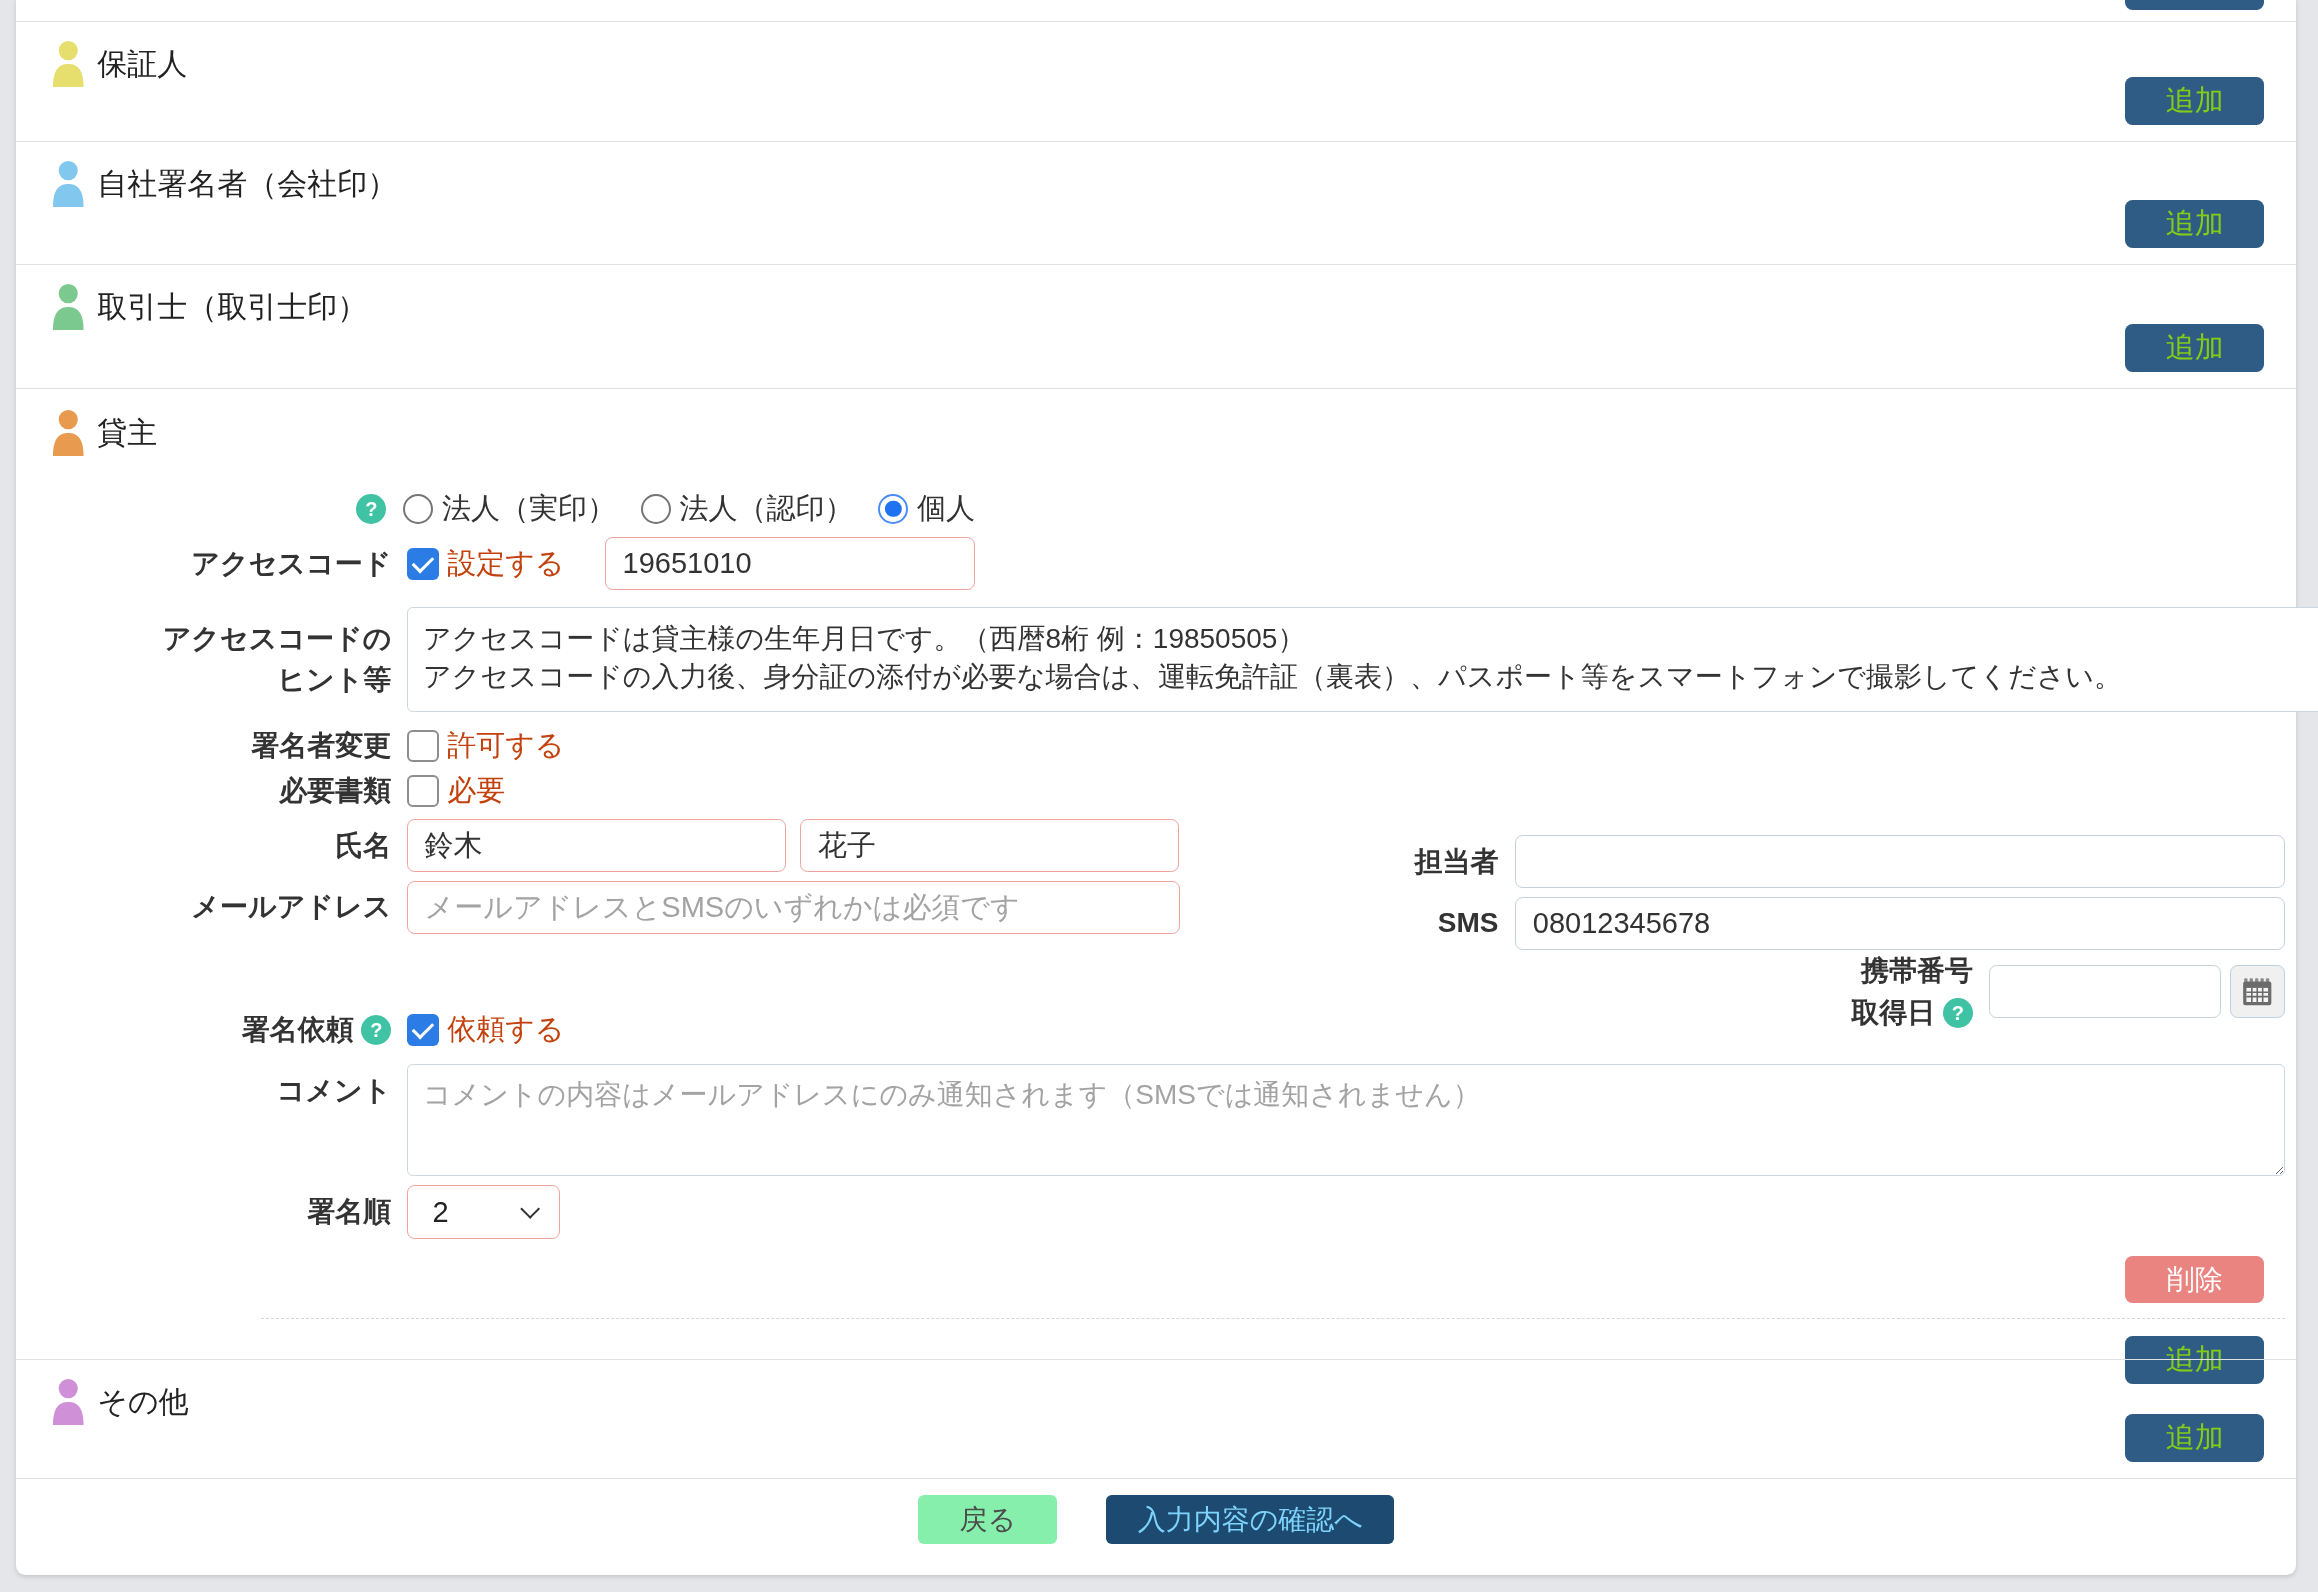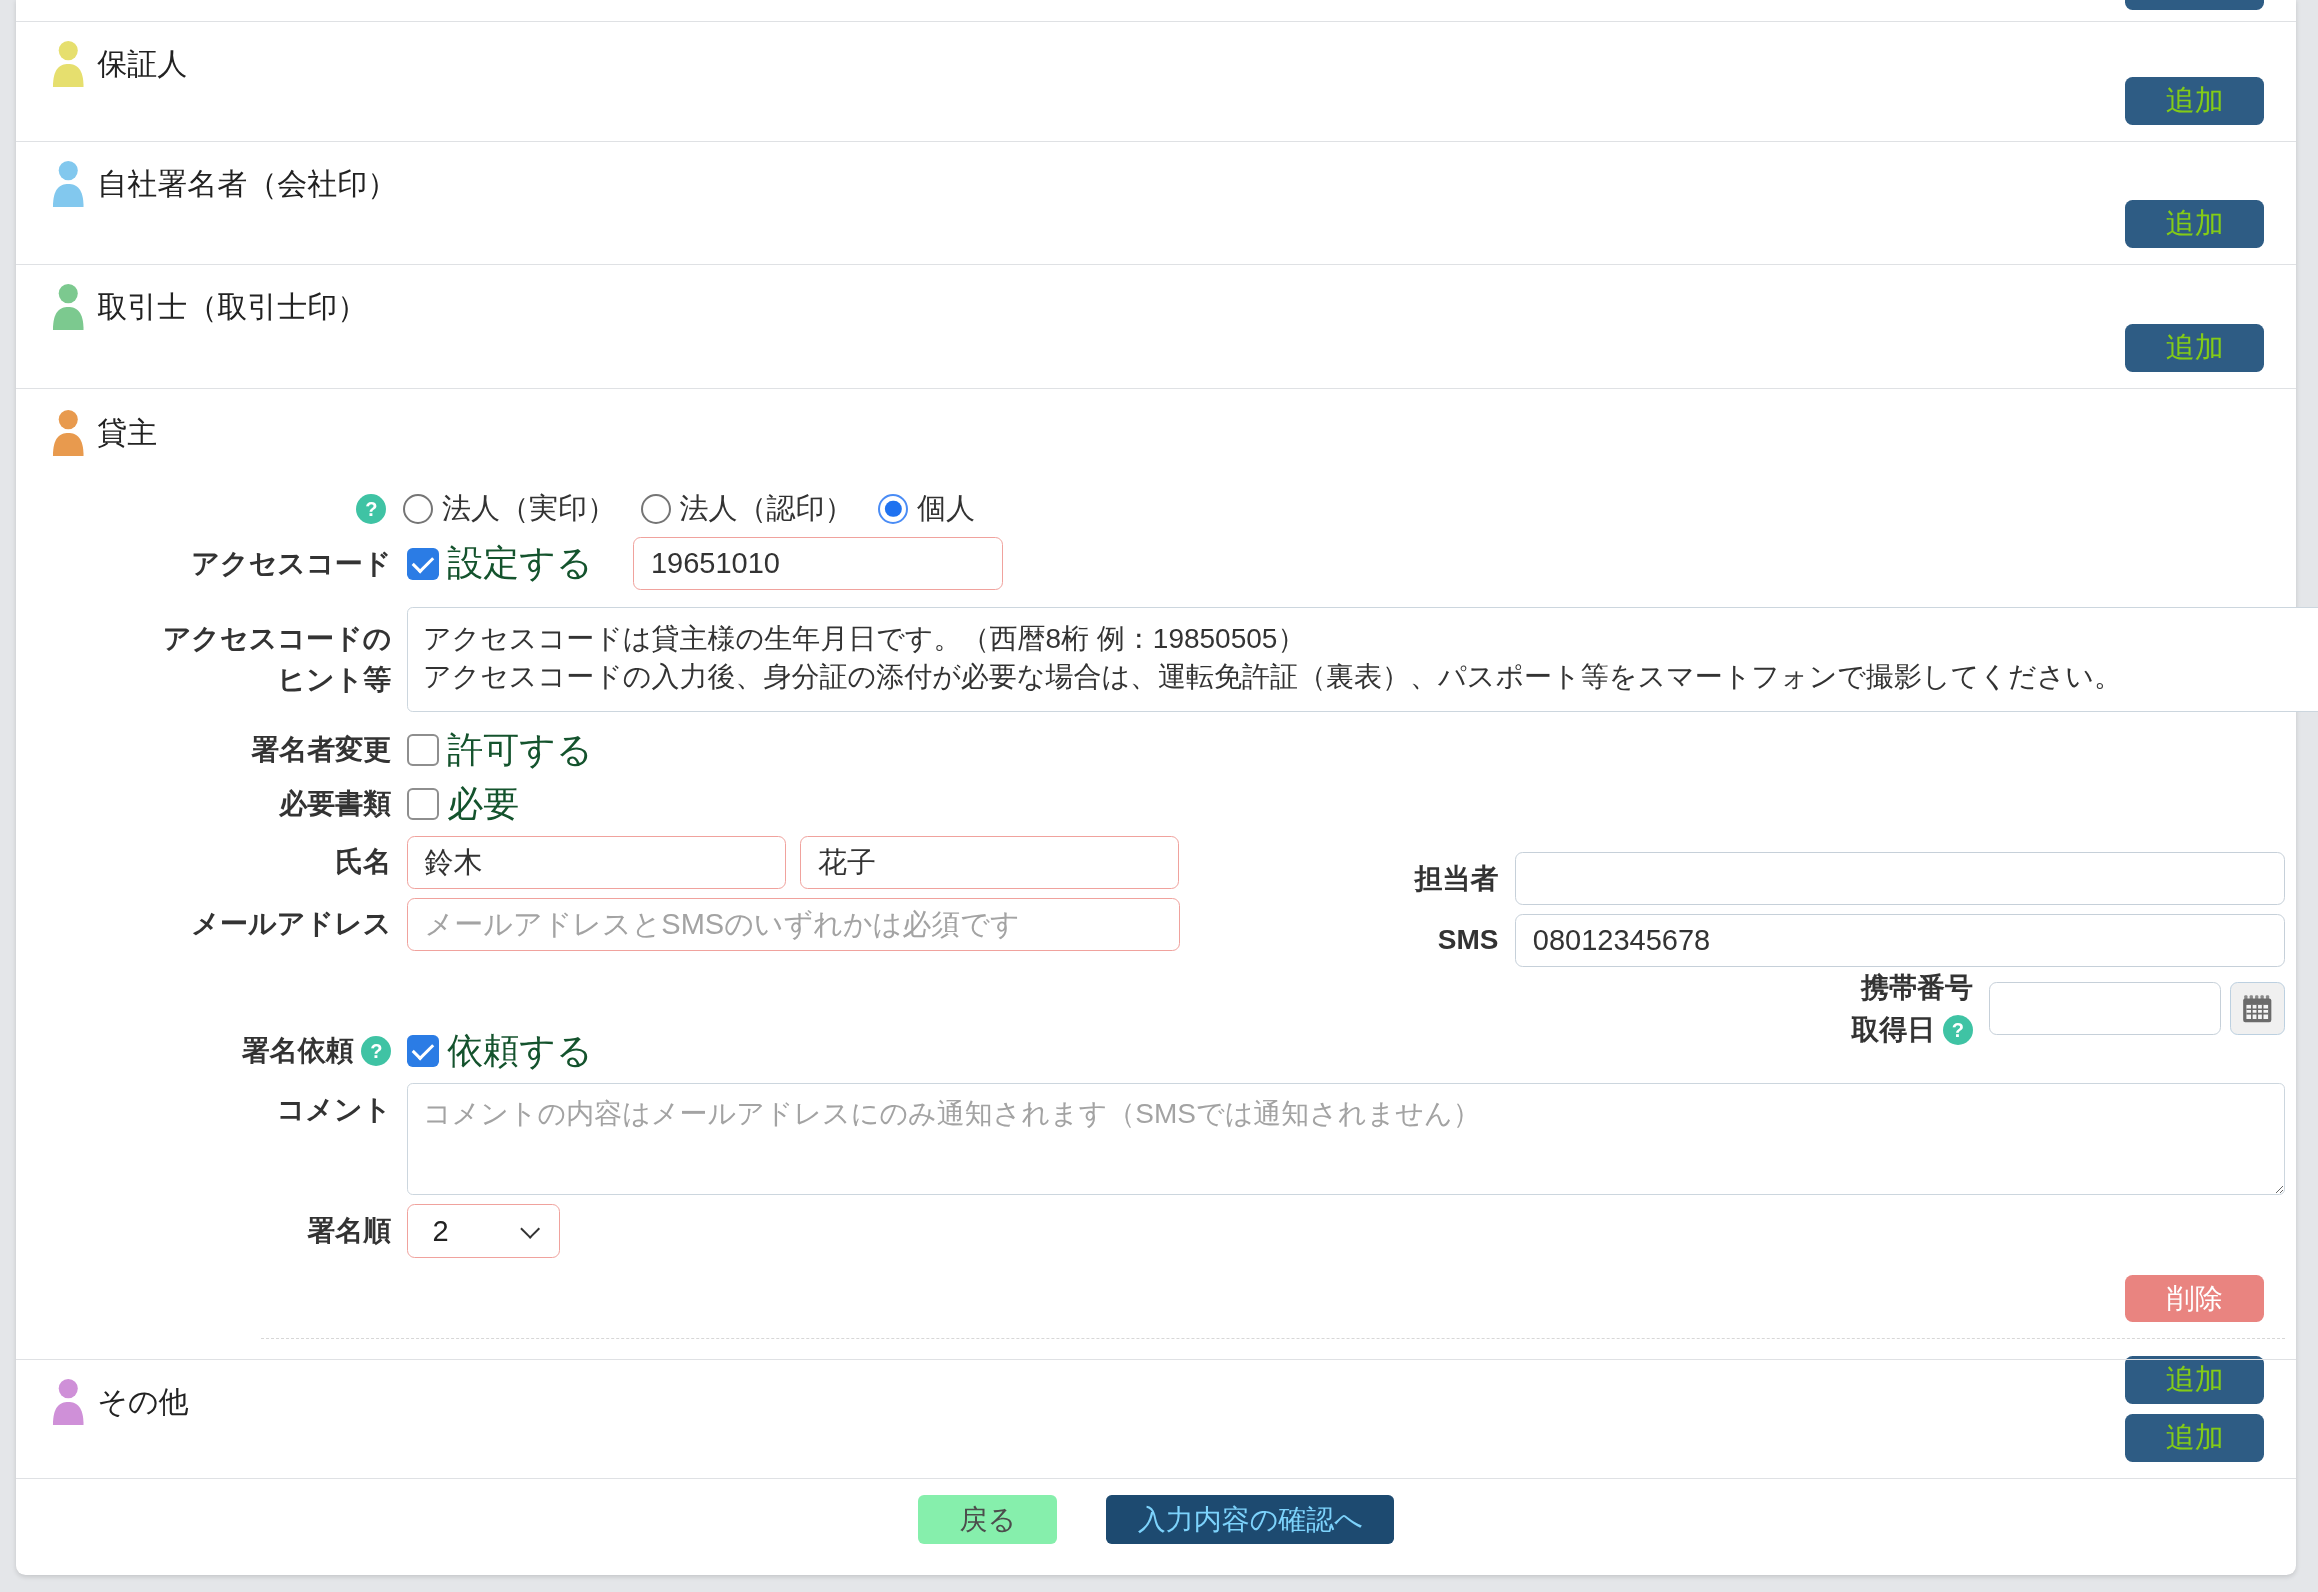--- a/index.html
+++ b/index.html
@@ -77,21 +77,21 @@
     width:16.3px; height:16.3px; border-radius:50%; background:#1f72f0;
   }
 
   .cb { width:32px; height:32px; border-radius:5.7px; flex-shrink:0; position:relative; cursor:pointer; }
   .cb.unchecked { background:#fff; border:2.9px solid #8e8e8e; }
   .cb.checked { background:#2b7ce5; }
   .cb.checked::after {
     content:""; position:absolute; left:10.5px; top:3.8px; width:8.6px; height:17px;
     border:solid #fff; border-width:0 3.8px 3.8px 0; transform:rotate(45deg);
   }
-  .cb-label { margin-left:8.6px; font-size:36px; color:#14532d; }
+  .cb-label { margin-left:8.6px; font-size:29px; color:#c2410c; }
 
   input[type=text] {
     font-family:inherit; font-size:29px; color:#333;
     height:53px; border-radius:7.6px; border:1.9px solid #c6d0d9;
     padding:0 17px; background:#fff; outline:none;
   }
   input::placeholder, textarea::placeholder { color:#a3a3a3; }
   .salmon { border-color:#f0a29d !important; }
   .input-access { width:370px; margin-left:40px; }
   .input-disabled { background:#e9e9e9; border-color:#ced3d7; }
@@ -99,21 +99,21 @@
   textarea {
     font-family:inherit; font-size:28px; color:#333; line-height:1.35;
     border:1.9px solid #ccd6de; border-radius:5.7px; background:#fff;
     padding:11.5px 15.3px; outline:none; resize:vertical;
   }
   .ta-hint { width:2058px; height:105px; }
   .ta-comment { width:1878px; height:112px; }
 
   .m-t14{margin-top:13.4px}.m-t18{margin-top:17px}.m-t5{margin-top:4.8px}
   .m-t8{margin-top:7.6px}.m-t9{margin-top:8.6px}.m-t19{}
-  .m-t24{margin-top:23px}.m-t2{margin-top:7px}.m-t10{margin-top:9.6px}
+  .m-t24{margin-top:23px}.m-t2{margin-top:13px}.m-t10{margin-top:9.6px}
 
   .name-inputs { gap:14.3px; }
   .input-name { width:379px; }
   .input-email { width:773px; }
 
   .rgroup { position:absolute; right:11.5px; top:16px; display:flex; align-items:center; }
   .rlabel {
     width:249px; flex-shrink:0; text-align:right;
     font-size:28px; font-weight:700; color:#333; line-height:1.5;
   }

